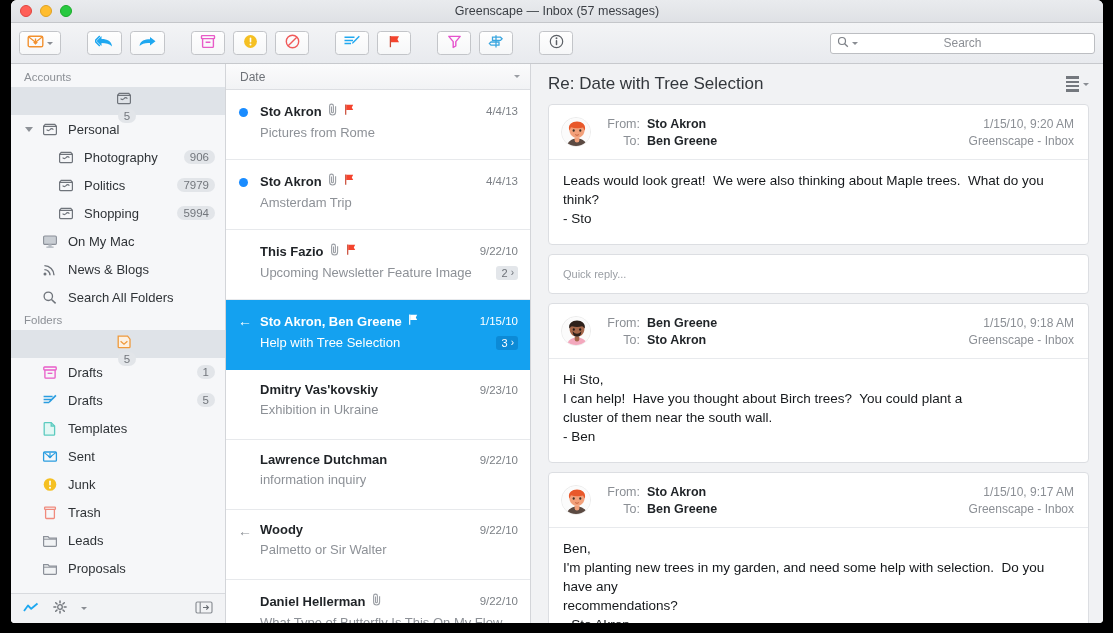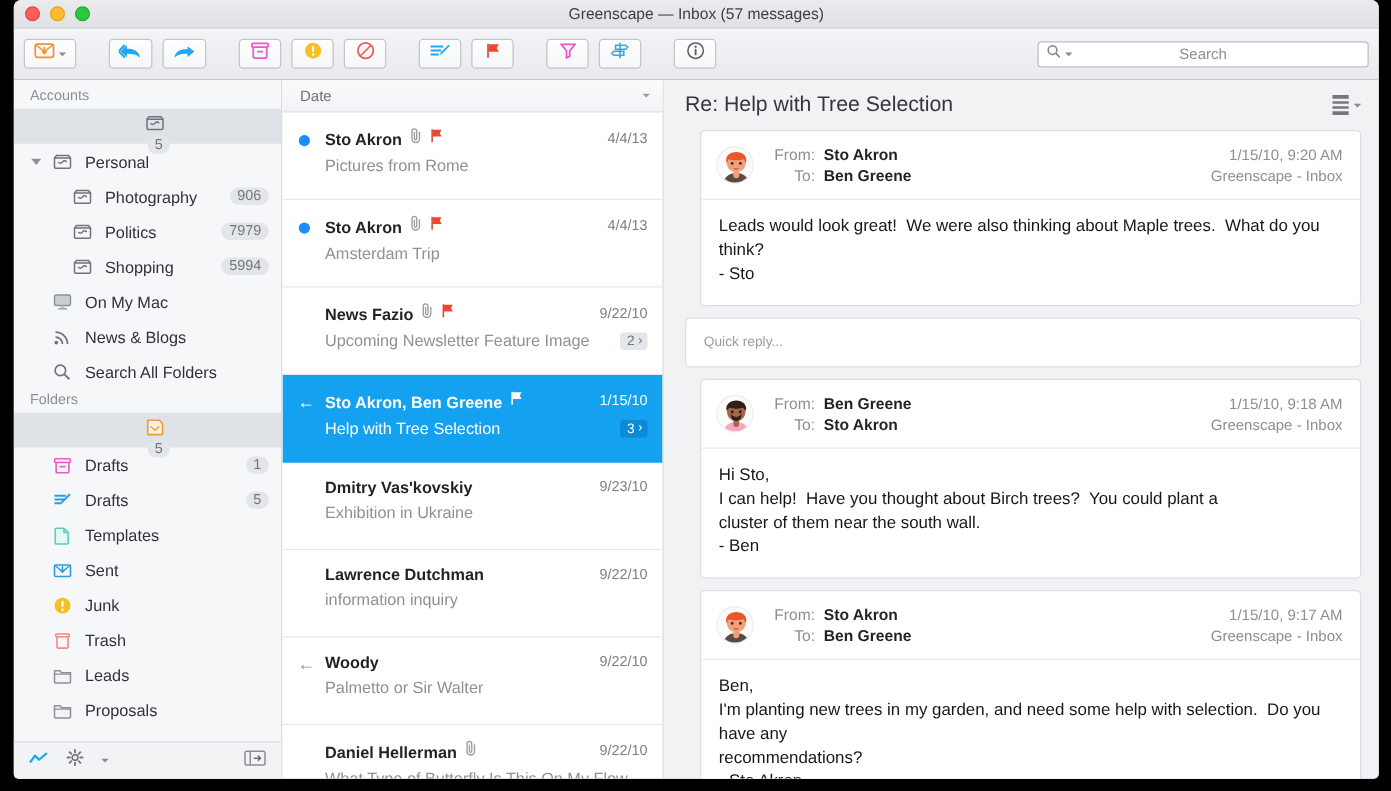--- a/index.html
+++ b/index.html
@@ -167,21 +167,20 @@
     padding: 0 14px 0 17px; gap: 8px;
   }
   .rtitle { font-size: 17px; color: #33373c; flex: 1;
             white-space: nowrap; overflow: hidden; text-overflow: ellipsis; }
   .hamb { display: flex; flex-direction: column; gap: 2.2px; }
   .hamb i { display: block; width: 13px; height: 2.2px; background: #74787e; }
   .rbody { flex: 1; overflow: hidden; padding: 0 14px 0 17px; }
   .card {
     background: #fff; border: 1px solid #dcdee2; border-radius: 4px;
     margin-bottom: 9px;
-    margin-left: 12px;
   }
   .chead { display: flex; padding: 11px 14px 9px 12px; }
   .avatar {
     width: 30px; height: 30px; border-radius: 50%;
     flex: 0 0 30px; margin-right: 11px; margin-top: 1px;
     overflow: hidden; position: relative; background: #fff;
     border: 1px solid #ececec;
   }
   .fields { font-size: 12.5px; line-height: 17px; }
   .frow { display: flex; }
@@ -609,21 +608,21 @@
        <div class="mline2">
          <span class="msubj">Amsterdam Trip</span>
 
        </div>
      </div>
           </div>
           <div class="mrow">
             <div class="gutter"></div>
      <div class="mmain">
        <div class="mline1">
-         <span class="msender">News Fazio</span>
+         <span class="msender">This Fazio</span>
          <span>
          <svg width="11" height="13" viewBox="0 0 11 13">
            <path d="M8.6 3.3 V9 a3 3 0 0 1 -6 0 V3 a1.9 1.9 0 0 1 3.8 0 v5.8 a.95 .95 0 0 1 -1.9 0 V3.6" fill="none" stroke="#9a9ea4" stroke-width="1.1"></path>
          </svg></span>
                 <span>
          <svg width="13" height="13" viewBox="0 0 13 13">
            <path d="M2.7 1.4 v10.4" stroke="#c94a36" stroke-width="1.2"></path>
            <path d="M3.2 1.7 h7 l-1.4 2.7 l1.4 2.7 h-7 Z" fill="#f4442e"></path>
          </svg></span>
          <span class="mdate">9/22/10</span>
@@ -719,21 +718,21 @@
          <span class="msubj">What Type of Butterfly Is This On My Flowers?</span>
 
        </div>
      </div>
           </div>
         </div>
     </div>
 
     <div class="reader">
       <div class="rhead">
-        <div class="rtitle">Re: Help with Tree Selection</div>
+        <div class="rtitle">Re: Date with Tree Selection</div>
         <div style="display:flex;align-items:center;gap:4px">
           <span class="hamb">
               <i></i>
               <i></i>
               <i></i>
               <i></i>
             </span>
           <span class="chev"></span>
         </div>
       </div>

